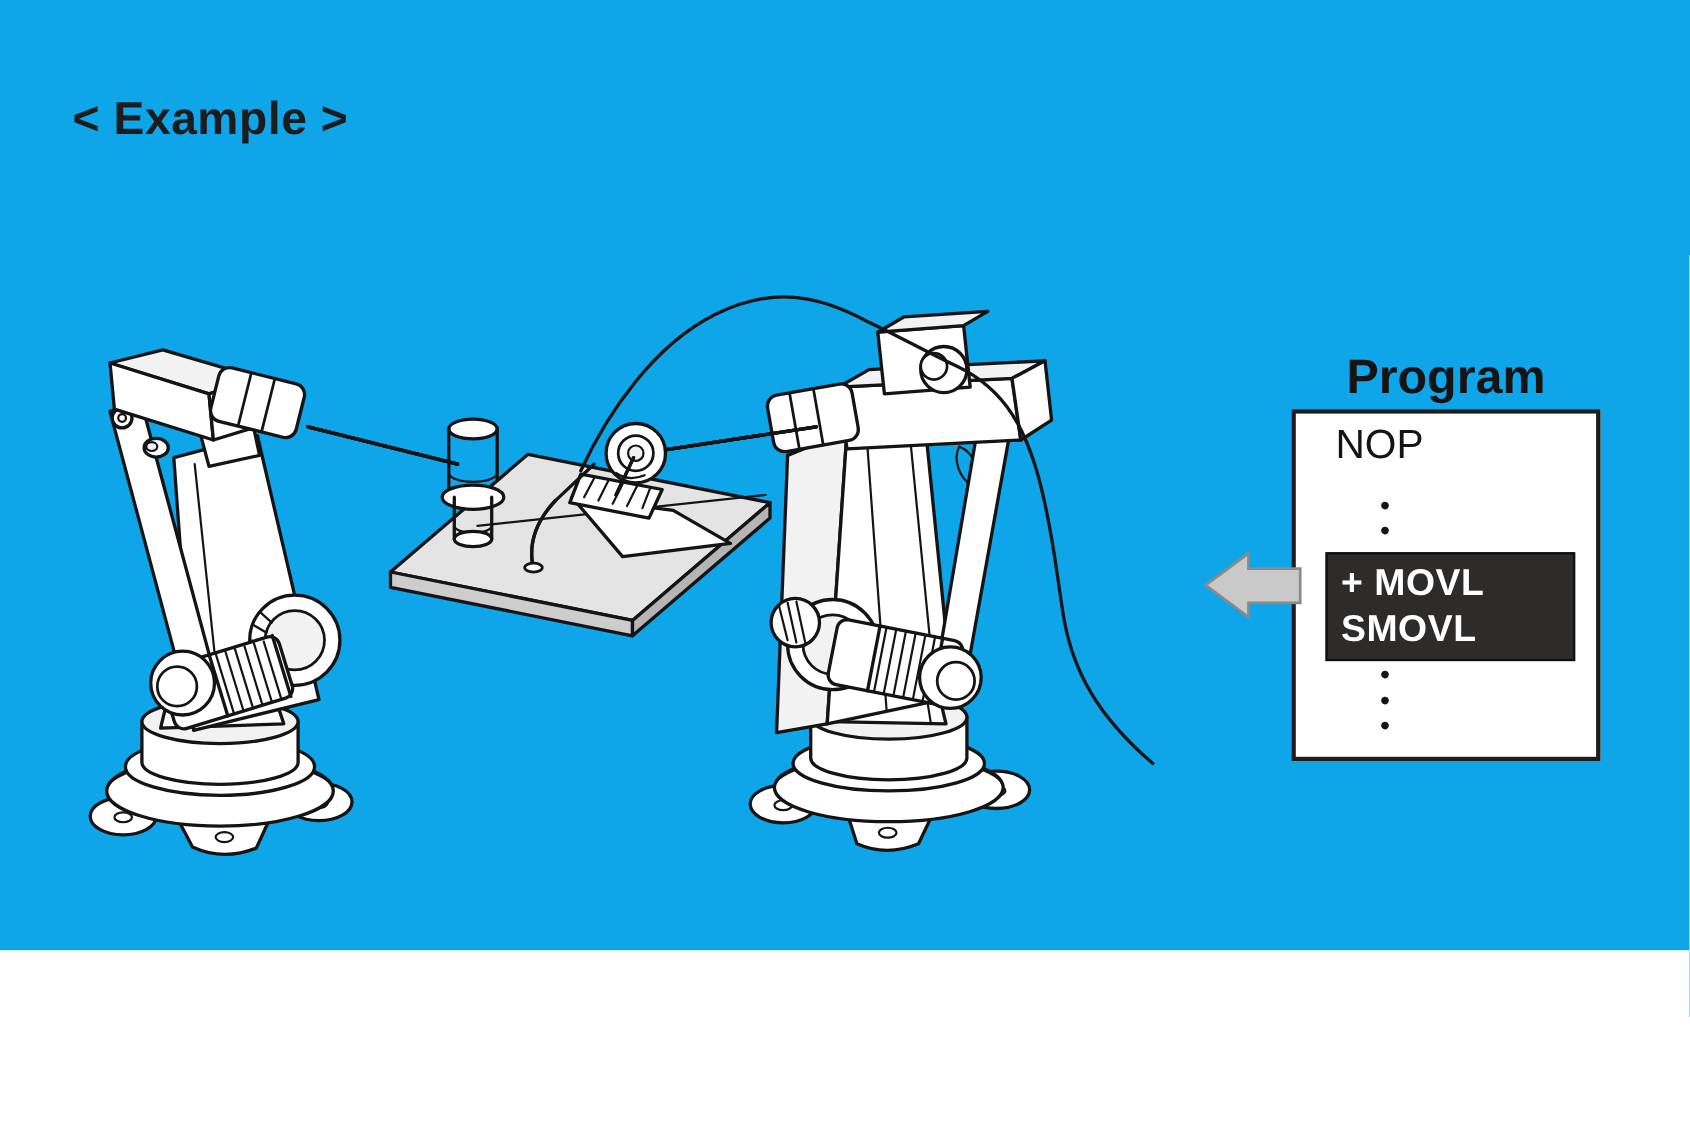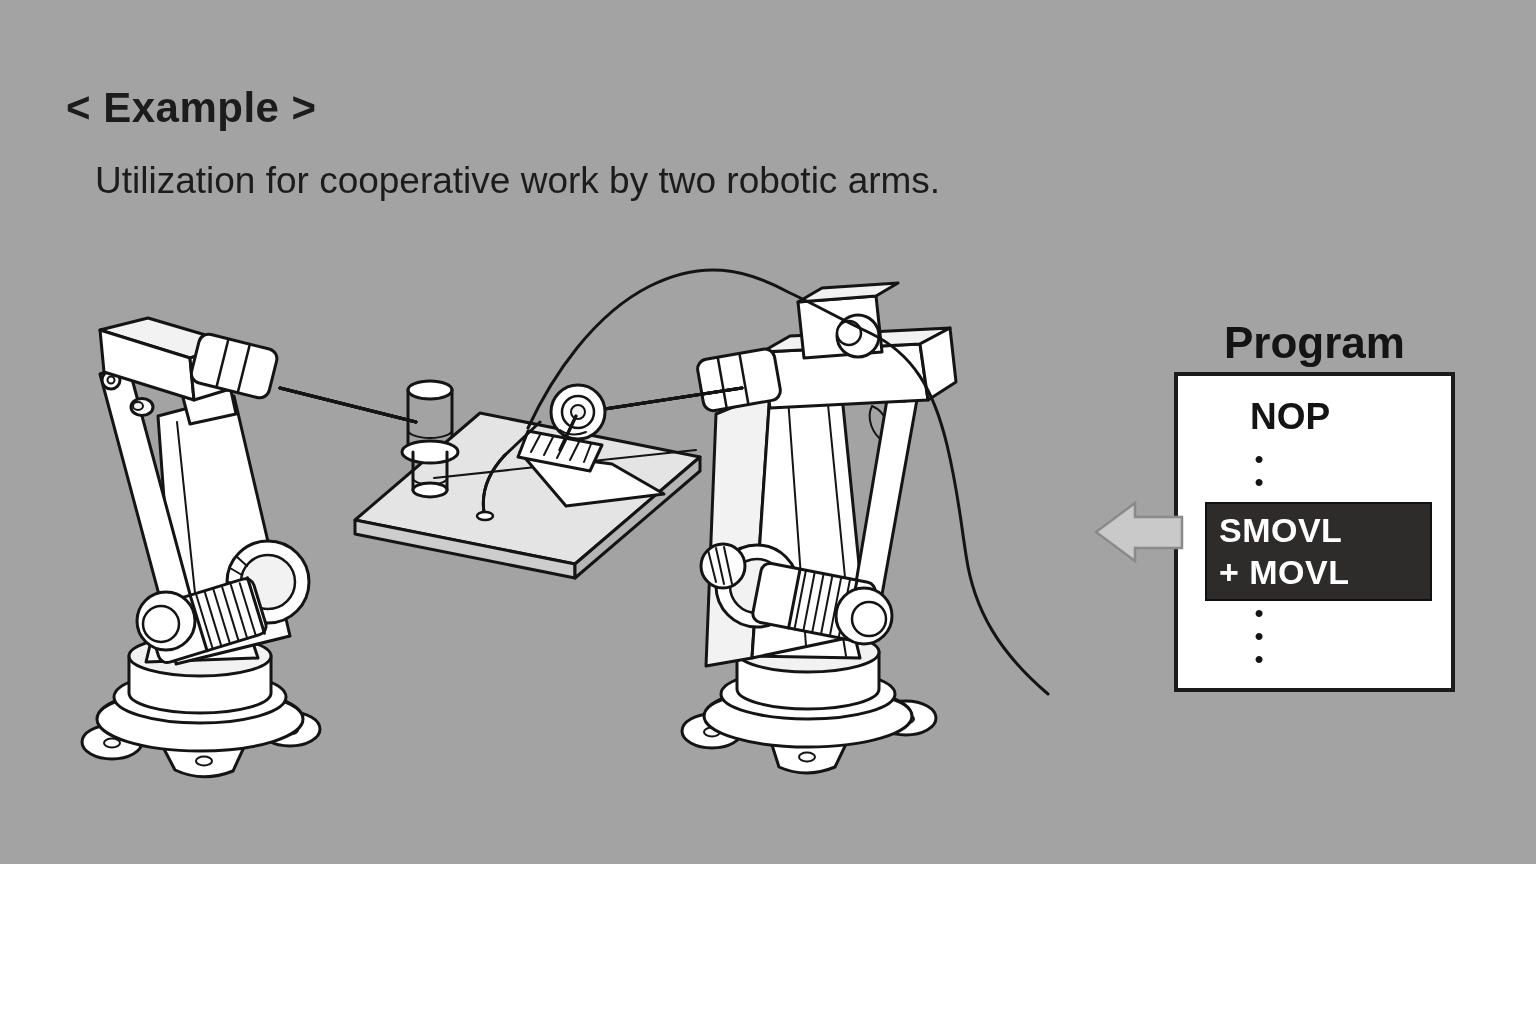--- a/index.html
+++ b/index.html
@@ -1,30 +1,30 @@
 <!DOCTYPE html>
 <html><head>
 <meta charset="utf-8">
 <style>
   html,body { margin:0; padding:0; background:#ffffff; }
   body { font-family:"Liberation Sans", sans-serif; }
-  #screen { position:relative; width:1536px; height:864px; background:#a3a3a3; overflow:hidden; }
+  #screen { position:relative; width:1536px; height:864px; background:#0ea5e9; overflow:hidden; }
 
   
   .heading { position:absolute; left:66px; top:84px; font-size:42px; font-weight:600;
              color:#1c1c1c; letter-spacing:.5px; z-index:2; }
   .caption { position:absolute; left:95px; top:160px; font-size:37px; font-weight:400;
              color:#1c1c1c; z-index:2; }
 
   
   .program-title { position:absolute; left:1174px; top:318px; width:281px; text-align:center;
                    font-size:44px; font-weight:600; color:#141414; z-index:2; }
   .program-box { position:absolute; left:1174px; top:372px; width:281px; height:320px;
                  border:4px solid #1c1c1c; background:#ffffff; box-sizing:border-box; z-index:2; }
-  .nop { position:absolute; left:36px; top:20px; font-size:37px; font-weight:700; color:#141414;margin-left:36px; }
+  .nop { position:absolute; left:36px; top:7px; font-size:37px; font-weight:400; color:#141414; }
   .dots { position:absolute; left:66px; width:30px; display:flex; flex-direction:column;
           align-items:center; }
   .dots-top { top:72px; }
   .dots-bottom { top:226px; }
   .dot { font-size:26px; line-height:23px; color:#141414; }
   .highlight { position:absolute; left:27px; top:126px; width:227px; height:99px;
                background:#2d2c2b; border:2px solid #101010; box-sizing:border-box;
                color:#ffffff; font-weight:700; font-size:34px; line-height:42px;
                padding:5px 0 0 12px; letter-spacing:.5px; }
   .arrow-svg { position:absolute; left:1090px; top:495px; z-index:3; }
@@ -43,21 +43,20 @@
   #illustration .thin { stroke-width:2; }
   #illustration .med  { stroke-width:2.5; }
   #illustration .ns { stroke:none; }
 </style>
 </head>
 <body>
 
 <div id="screen">
 
   <div class="heading">&lt; Example &gt;</div>
-  <div class="caption">Utilization for cooperative work by two robotic arms.</div>
 
   <svg id="illustration" width="1536" height="1024" viewBox="0 0 1536 1024">
 
     <g>
 
       <g>
         <ellipse class="w" cx="112" cy="742" rx="30" ry="17"></ellipse>
         <ellipse class="thin" cx="112" cy="743" rx="8" ry="4.5" fill="#a9a9a9"></ellipse>
         <ellipse class="w" cx="290" cy="729" rx="30" ry="17"></ellipse>
         <ellipse class="thin" cx="290" cy="730" rx="8" ry="4.5" fill="#a9a9a9"></ellipse>
@@ -228,22 +227,22 @@
 
   <div class="program-box">
     <div class="nop">NOP</div>
 
     <div class="dots dots-top">
       <span class="dot">•</span>
       <span class="dot">•</span>
     </div>
 
     <div class="highlight">
+      <div>+ MOVL</div>
       <div>SMOVL</div>
-      <div>+ MOVL</div>
     </div>
 
     <div class="dots dots-bottom">
       <span class="dot">•</span>
       <span class="dot">•</span>
       <span class="dot">•</span>
     </div>
   </div>
 
   <svg class="arrow-svg" width="100" height="76" viewBox="0 0 100 76">

